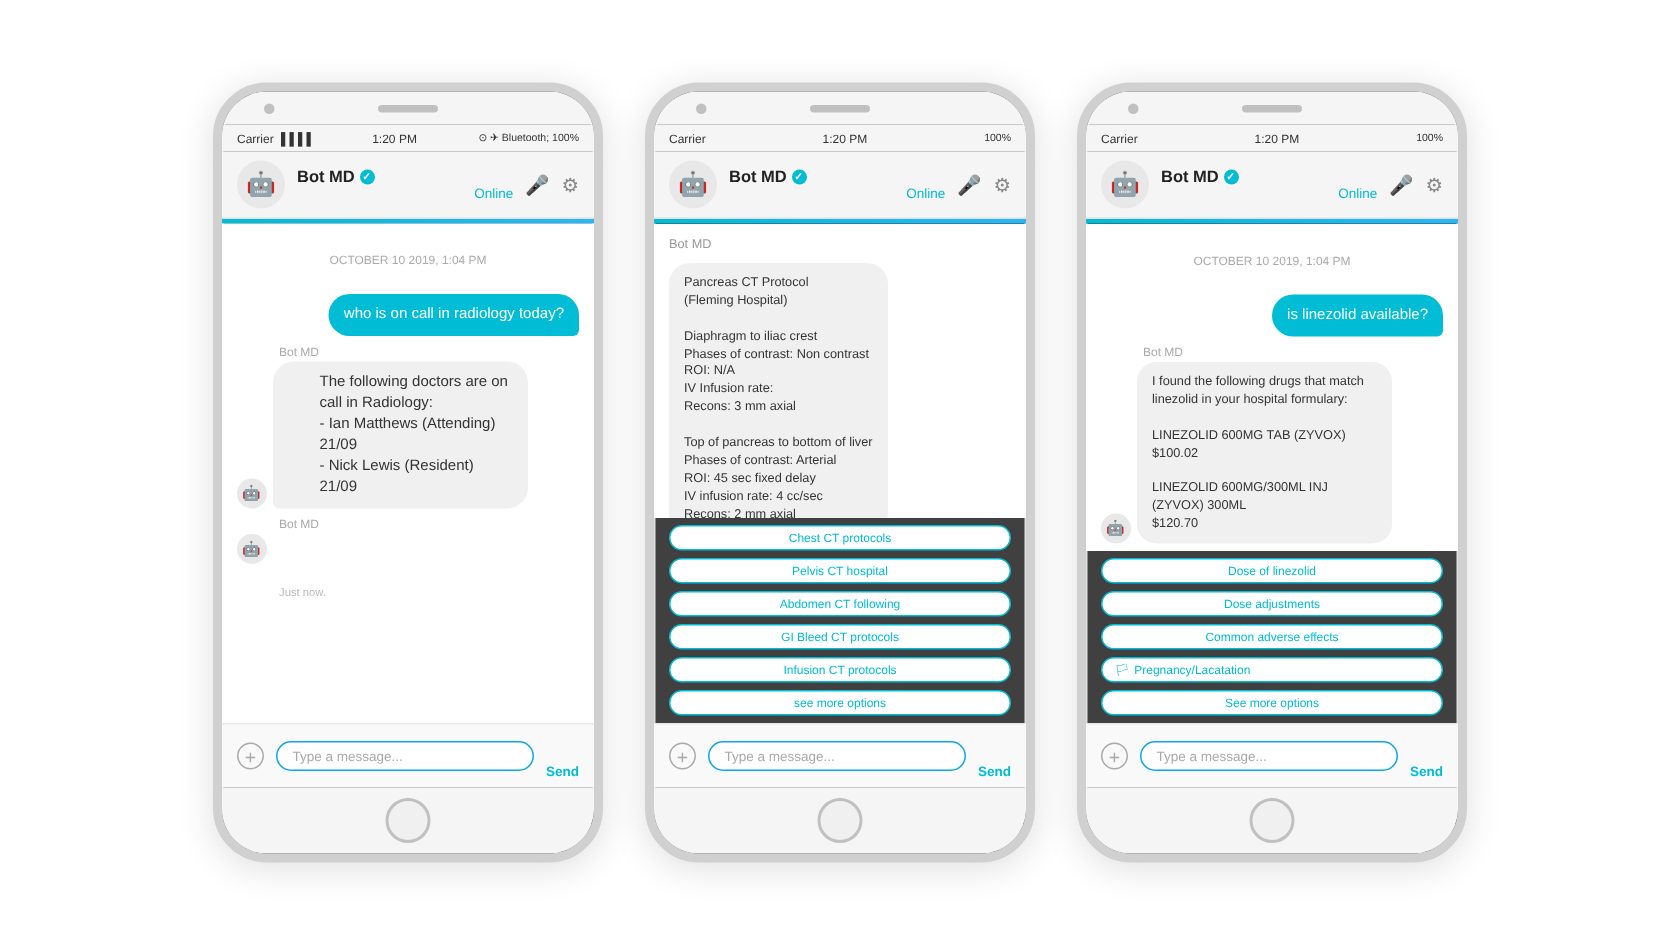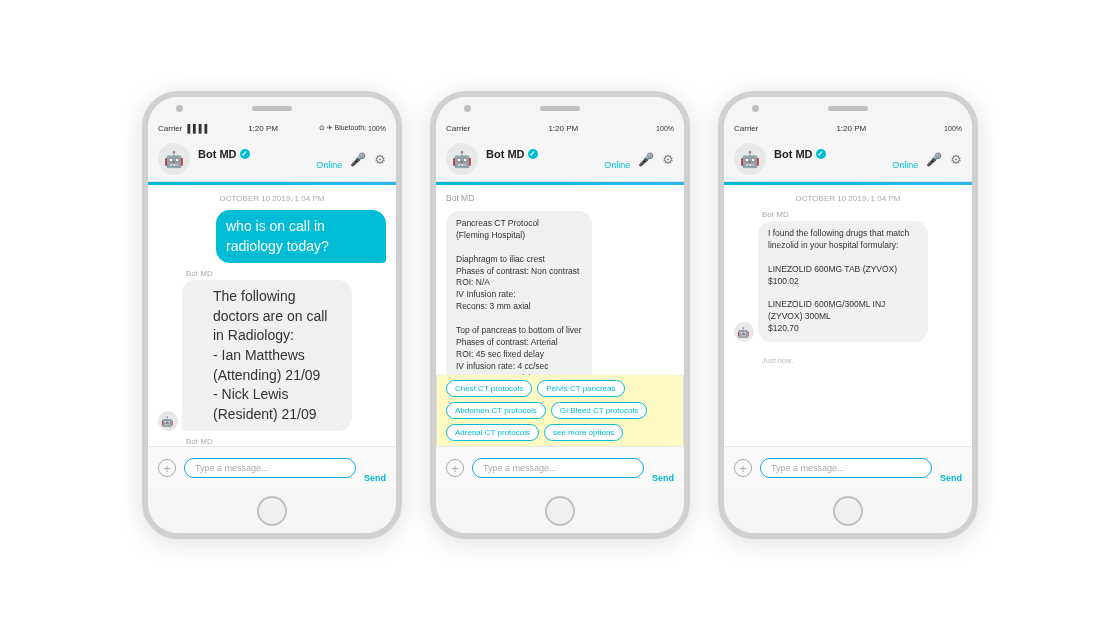--- a/index.html
+++ b/index.html
@@ -16,22 +16,22 @@
     .phones-container {
       display: flex;
       gap: 28px;
       align-items: center;
       justify-content: center;
       padding: 20px;
     }
     
     .phone {
       width: 260px;
-      height: 448px;
-      background: #fef9c3;
+      height: 520px;
+      background: #404040;
       border-radius: 36px;
       border: 6px solid #d0d0d0;
       box-shadow: 0 4px 24px rgba(0,0,0,0.13), inset 0 0 0 1px #e0e0e0;
       display: flex;
       flex-direction: column;
       overflow: hidden;
       position: relative;
     }
     .phone-top-bar {
       background: #f5f5f5;
@@ -117,21 +117,21 @@
       overflow-y: auto;
       padding: 8px 10px;
       display: flex;
       flex-direction: column;
       gap: 6px;
     }
     .timestamp-label {
       text-align: center;
       font-size: 8px;
       color: #aaa;
-      margin: 1px 0;
+      margin: 12px 0;
     }
     
     .msg-row {
       display: flex;
       flex-direction: column;
     }
     .msg-row.user { align-items: flex-end; }
     .msg-row.bot { align-items: flex-start; }
     .bot-label { font-size: 8px; color: #aaa; margin-bottom: 2px; margin-left: 28px; }
     .bubble-wrapper { display: flex; align-items: flex-end; gap: 4px; }
@@ -141,21 +141,21 @@
       background: #e8e8e8;
       display: flex; align-items: center; justify-content: center;
       font-size: 10px;
       flex-shrink: 0;
       align-self: flex-end;
     }
     .bubble {
       max-width: 170px;
       padding: 7px 10px;
       border-radius: 14px;
-      font-size: 14px;
+      font-size: 10px;
       line-height: 1.4;
     }
     .bubble.user-bubble {
       background: #00bcd4;
       color: #fff;
       border-bottom-right-radius: 4px;
     }
     .bubble.bot-bubble {
       background: #f0f0f0;
       color: #333;
@@ -163,20 +163,21 @@
     }
     .bubble a { color: #00bcd4; text-decoration: none; }
     .just-now { font-size: 7.5px; color: #bbb; margin-top: 14px; }
     
     .quick-replies {
       display: flex;
       flex-wrap: wrap;
       gap: 5px;
       padding: 5px 10px;
       flex-shrink: 0;
+      flex-direction: column;
     }
     .qr-btn {
       background: #fff;
       border: 1.5px solid #00bcd4;
       color: #00bcd4;
       border-radius: 14px;
       padding: 3px 8px;
       font-size: 8px;
       cursor: pointer;
       white-space: nowrap;
@@ -357,24 +358,24 @@
 Recons: 2 mm axial</div>
         </div>
         <div class="bubble-wrapper" style="align-items:flex-end; gap:4px;">
           <div class="bot-avatar-small">🤖</div>
           <div class="just-now">Just now.</div>
         </div>
       </div>
     </div>
     <div class="quick-replies">
       <button class="qr-btn">Chest CT protocols</button>
-      <button class="qr-btn">Pelvis CT pancreas</button>
-      <button class="qr-btn">Abdomen CT protocols</button>
+      <button class="qr-btn">Pelvis CT hospital</button>
+      <button class="qr-btn">Abdomen CT following</button>
       <button class="qr-btn">GI Bleed CT protocols</button>
-      <button class="qr-btn">Adrenal CT protocols</button>
+      <button class="qr-btn">Infusion CT protocols</button>
       <button class="qr-btn">see more options</button>
     </div>
     <div class="input-bar">
       <div class="input-plus">+</div>
       <div class="input-field">Type a message...</div>
       <div class="send-btn">Send</div>
     </div>
     <div class="phone-bottom">
       <div class="home-btn"></div>
     </div>
@@ -405,36 +406,49 @@
       </div>
       <div class="header-icons">
         <span class="header-icon">🎤</span>
         <span class="header-icon">⚙</span>
       </div>
     </div>
     <div class="blue-bar"></div>
     <div class="chat-area">
       <div class="timestamp-label">OCTOBER 10 2019, 1:04 PM</div>
 
+      <div class="msg-row user">
+        <div class="bubble user-bubble">is linezolid available?</div>
+      </div>
 
       <div class="msg-row bot">
         <div class="bot-label">Bot MD</div>
         <div class="bubble-wrapper">
           <div class="bot-avatar-small">🤖</div>
           <div class="bubble bot-bubble" style="white-space:pre-line; font-size:8.5px;border-radius:13px;">I found the following drugs that match linezolid in your hospital formulary:
 
 LINEZOLID 600MG TAB (ZYVOX)
 $100.02
 
 LINEZOLID 600MG/300ML INJ (ZYVOX) 300ML
 $120.70</div>
         </div>
         <div class="just-now" style="margin-left:28px">Just now.</div>
       </div>
     </div>
+    <div class="quick-replies">
+      <button class="qr-btn">Dose of linezolid</button>
+      <button class="qr-btn">Dose adjustments</button>
+      <button class="qr-btn">Common adverse effects</button>
+      <button class="qr-btn" style="display:flex;align-items:center;gap:3px;">
+          <span>🏳</span>
+          <span>Pregnancy/Lacatation</span>
+        </button>
+      <button class="qr-btn">See more options</button>
+    </div>
     <div class="input-bar">
       <div class="input-plus">+</div>
       <div class="input-field">Type a message...</div>
       <div class="send-btn">Send</div>
     </div>
     <div class="phone-bottom">
       <div class="home-btn"></div>
     </div>
   </div>
 

